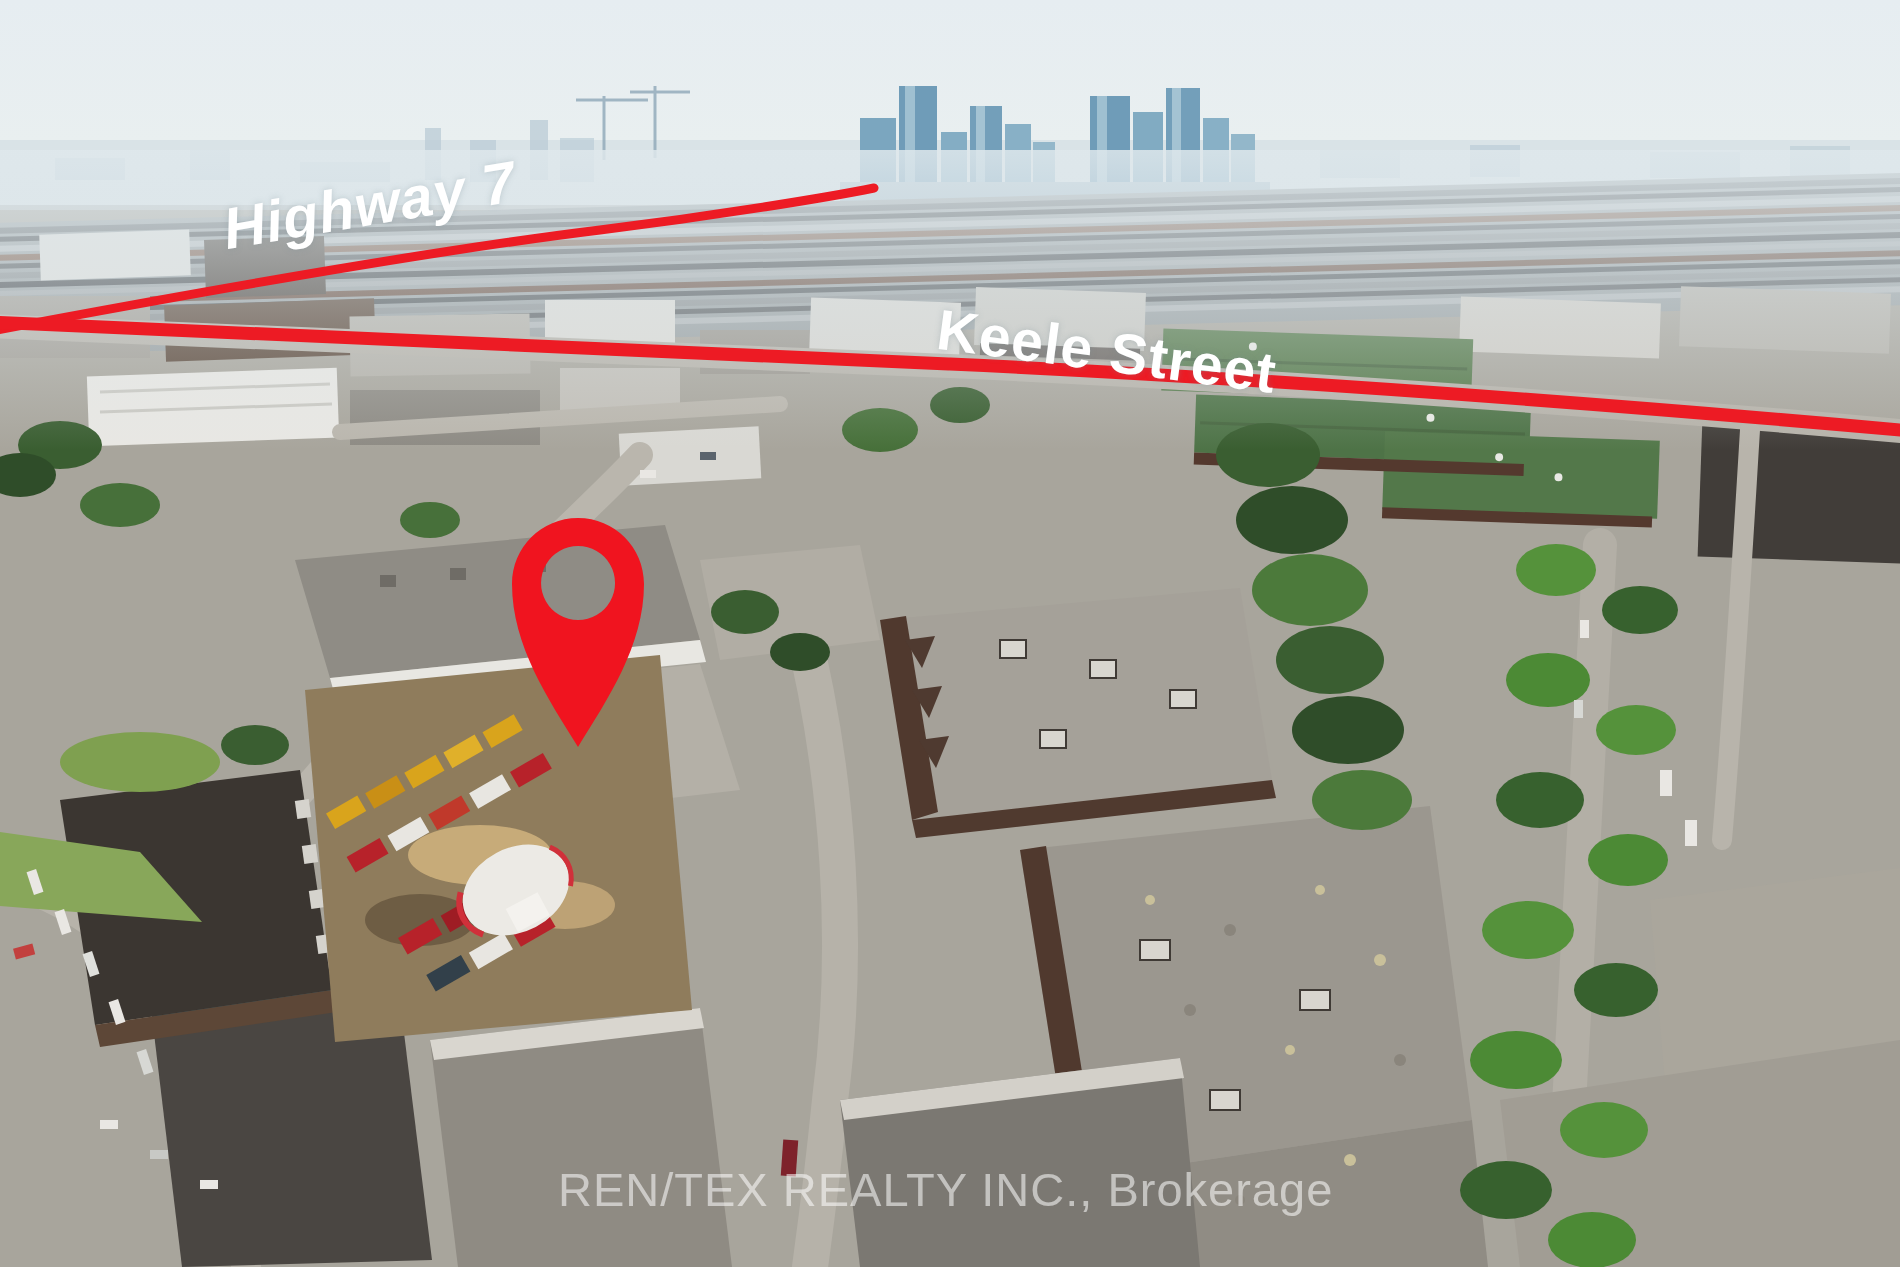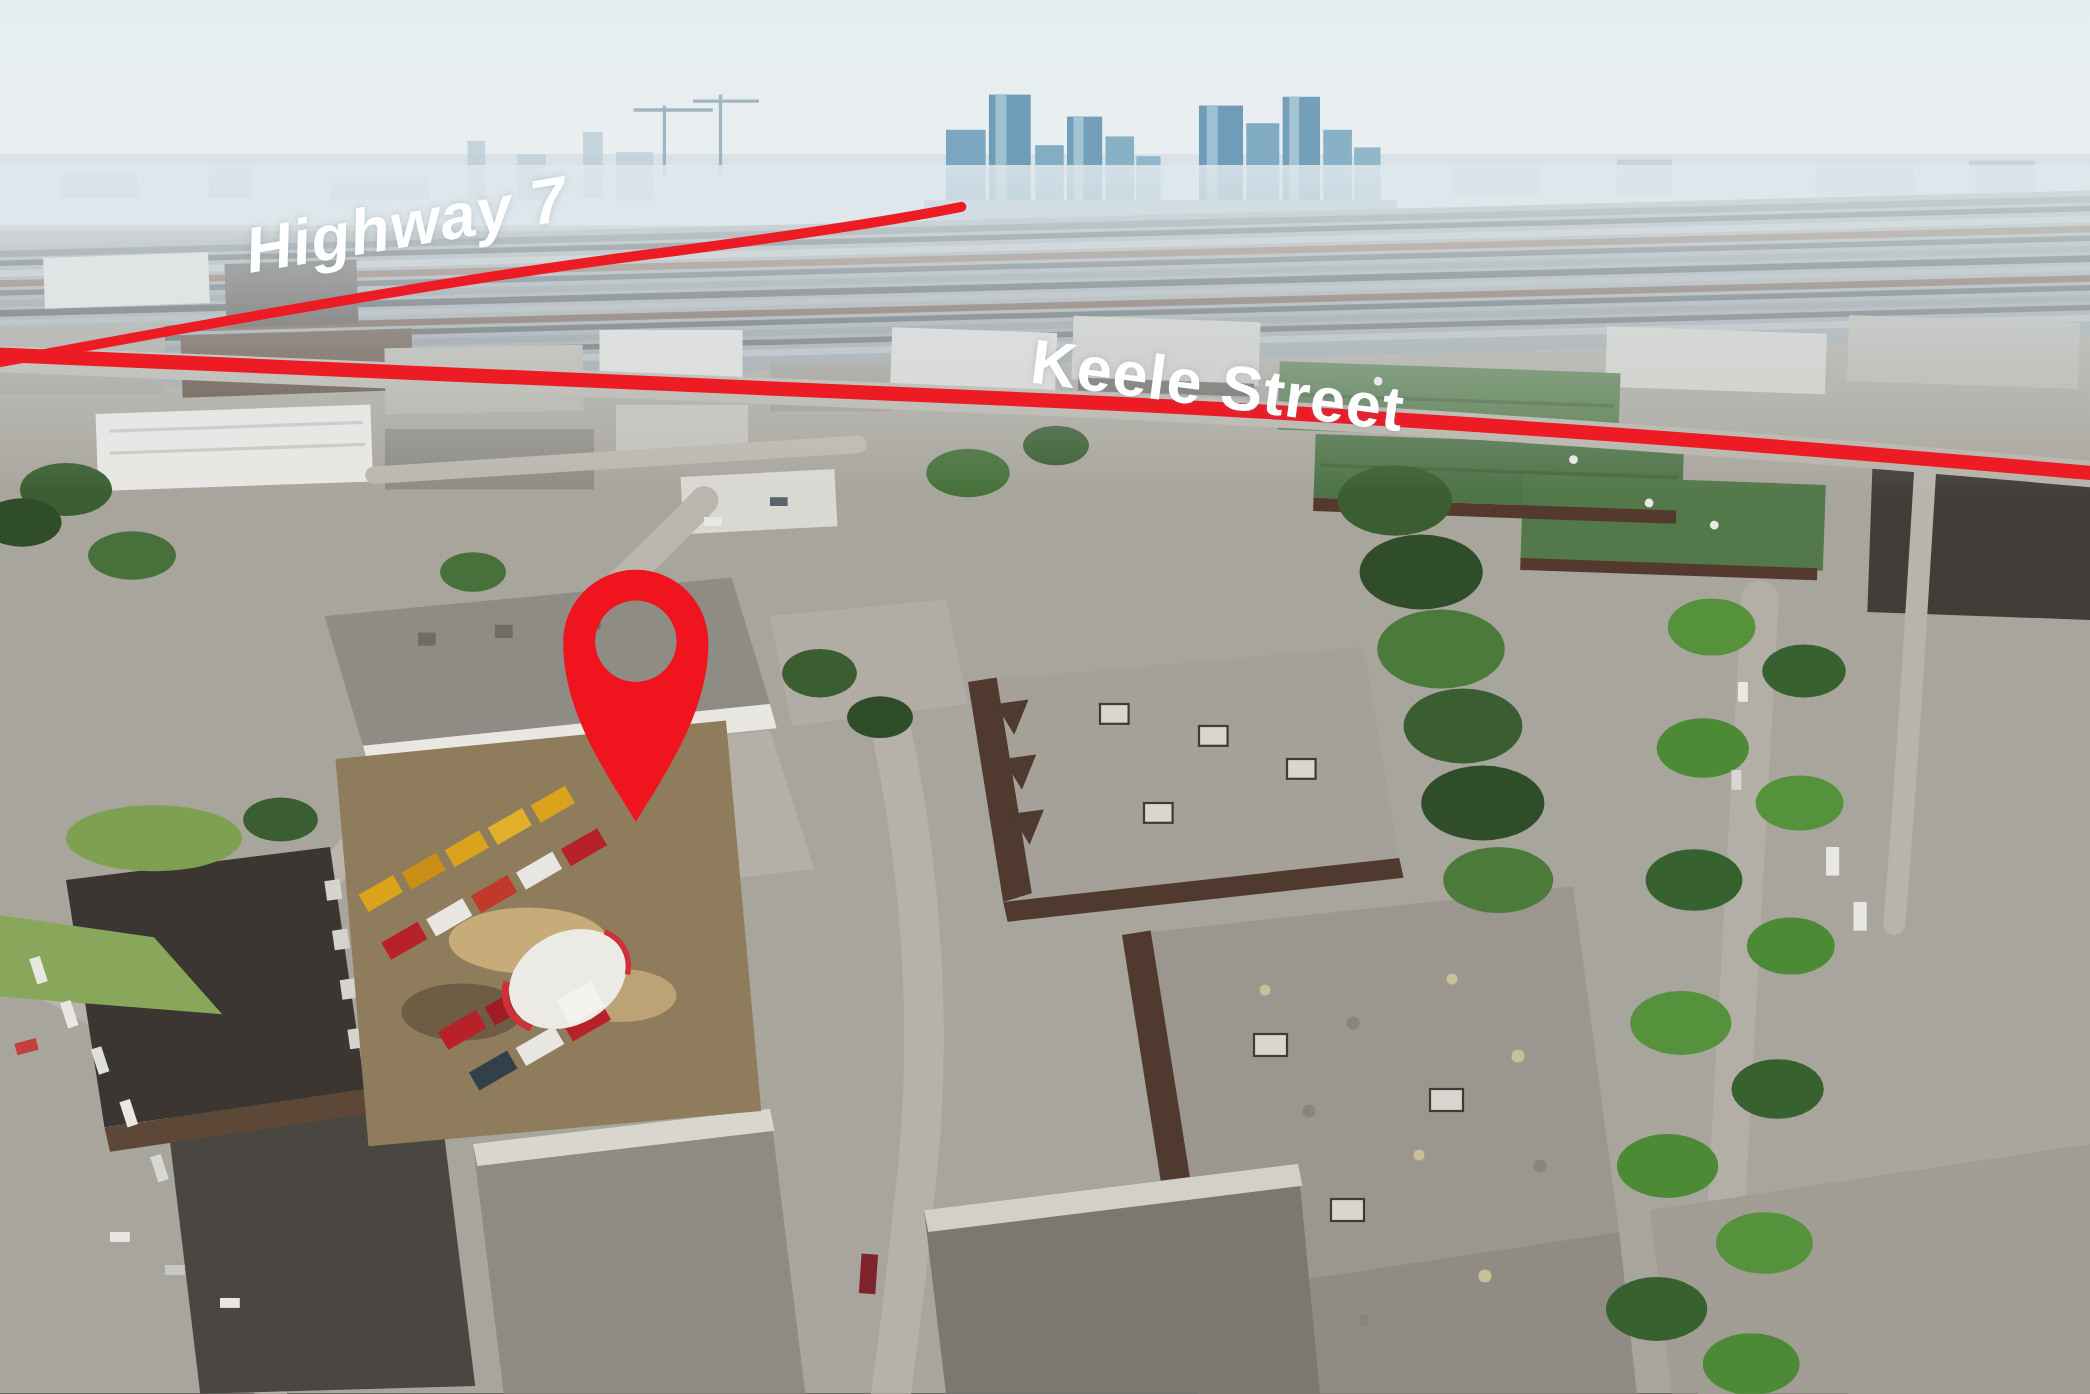--- a/index.html
+++ b/index.html
@@ -310,14 +310,15 @@
 
   <div class="map-label label-highway">Highway 7</div>
   <div class="map-label label-keele">Keele Street</div>
 
   <svg class="pin" viewBox="0 0 1900 1267">
     <path fill="#F0141F" fill-rule="evenodd" d="M 578,747 C 549,700 512,646 512,584 C 512,547.5 541.5,518 578,518
              C 614.5,518 644,547.5 644,584 C 644,646 607,700 578,747 Z
              M 578,620 A 37,37 0 1 1 578.1,620 Z"></path>
   </svg>
 
+  <div class="watermark">REN/TEX REALTY INC., Brokerage</div>
 
 </div>
 
 </body></html>

